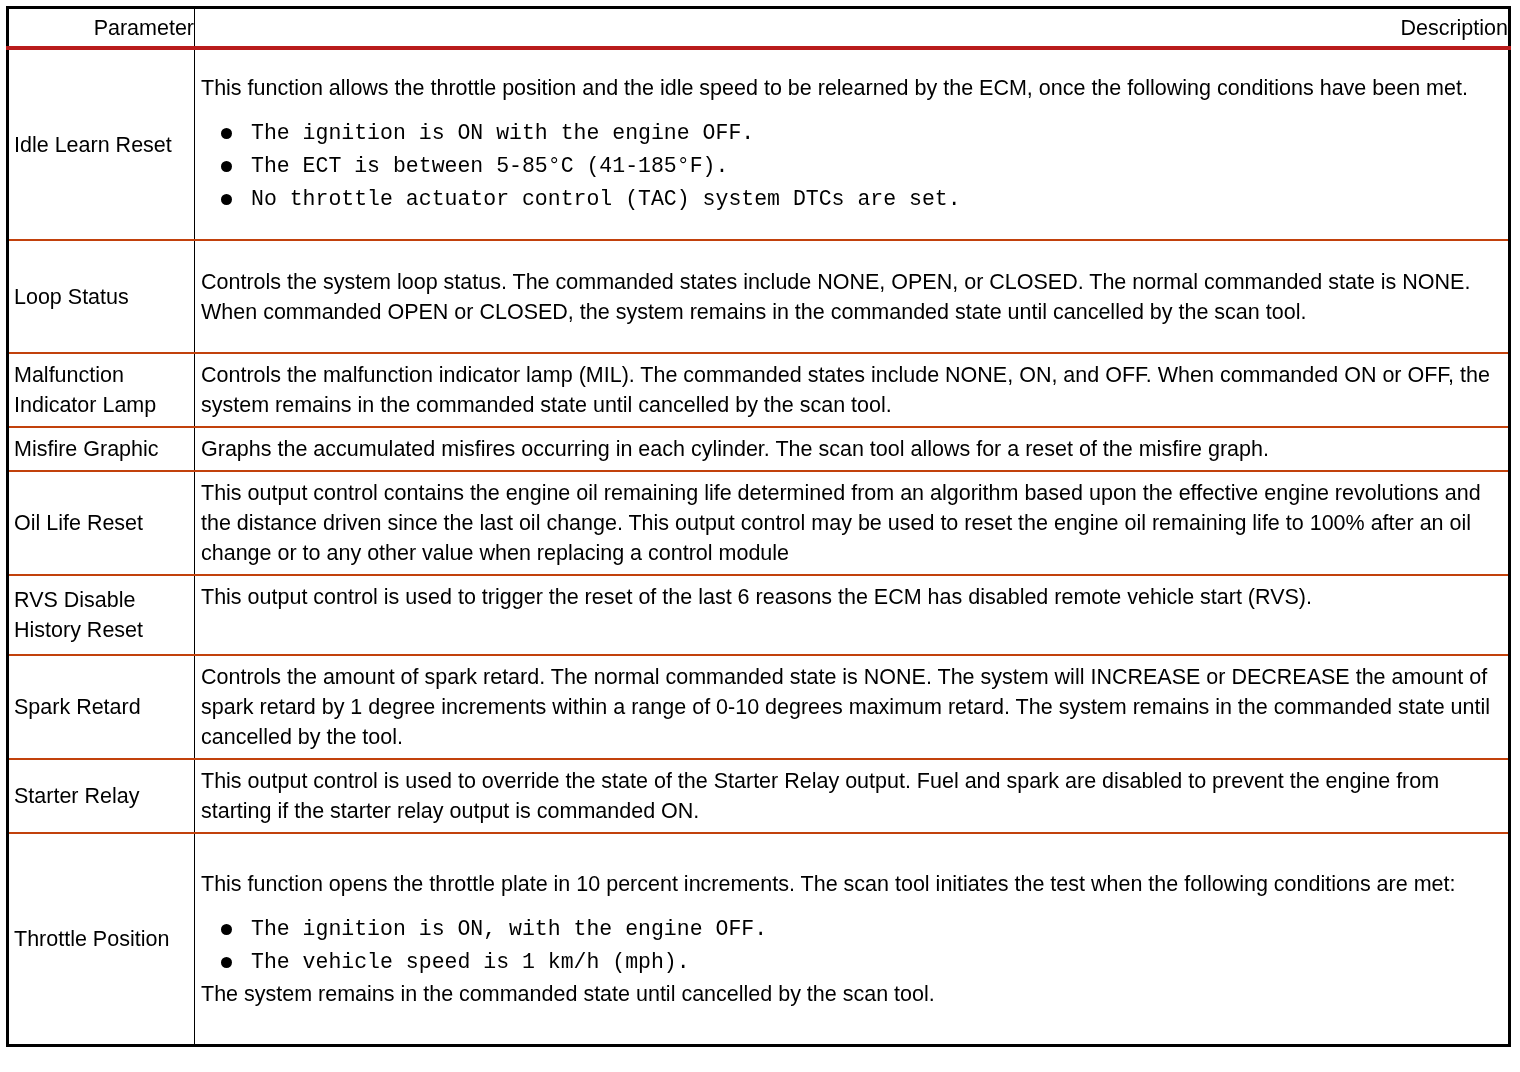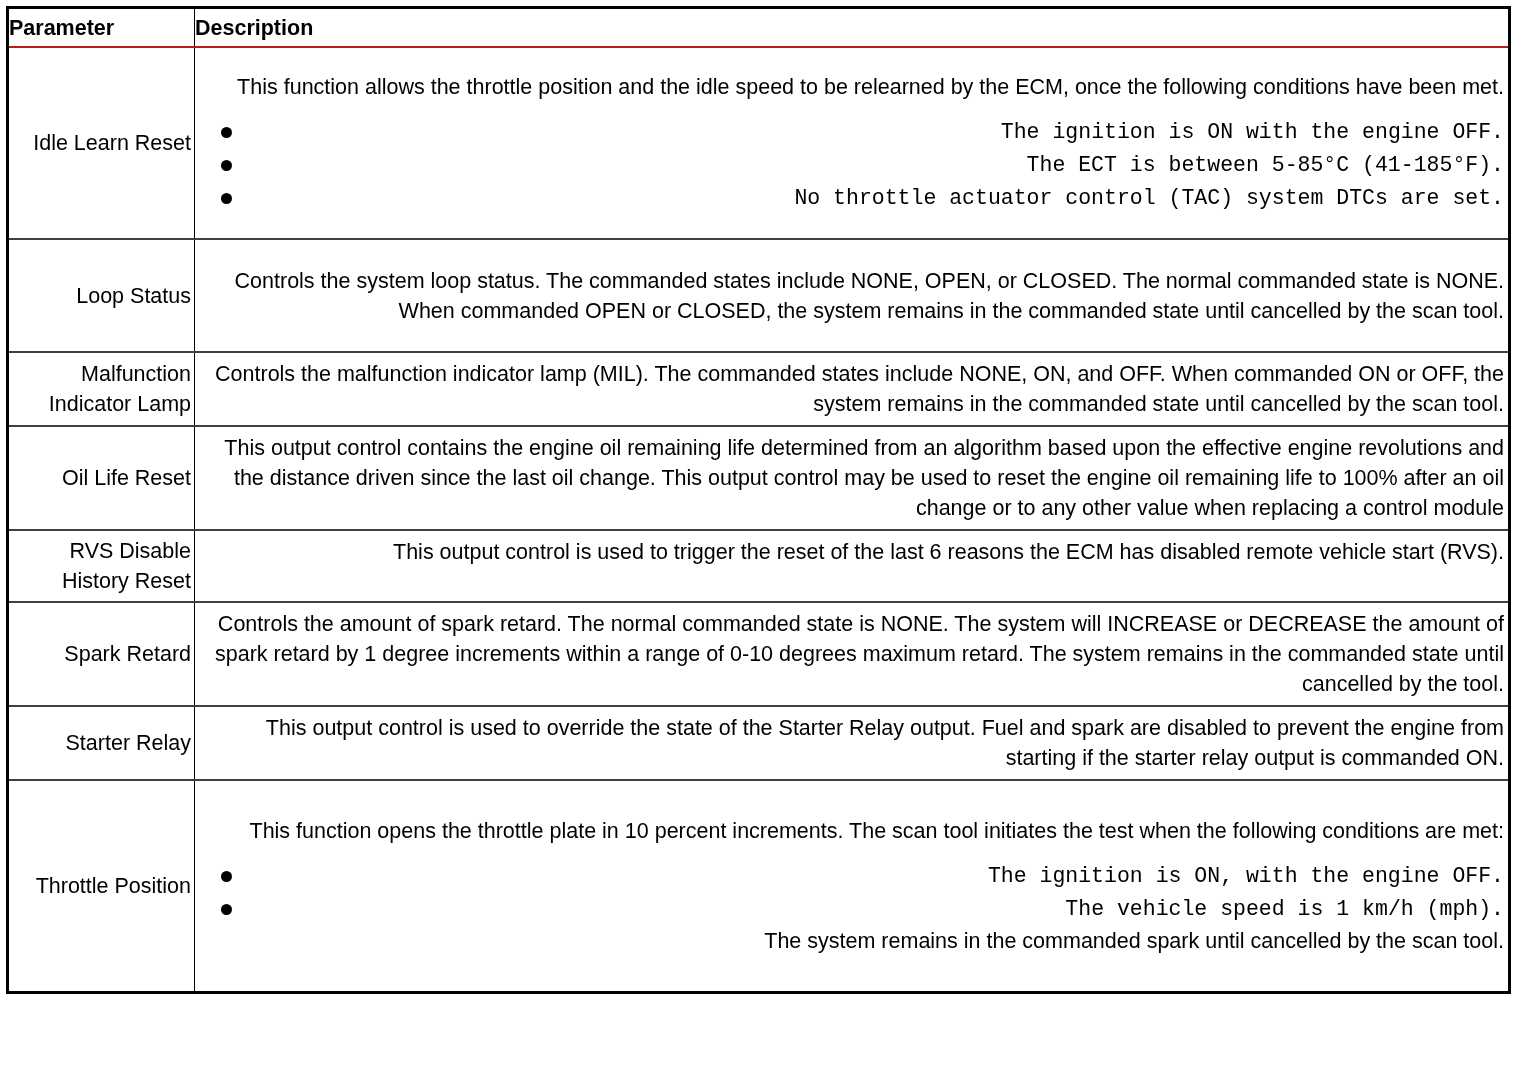--- a/index.html
+++ b/index.html
@@ -2,24 +2,24 @@
 <html><head>
 <meta charset="utf-8">
 <style>
   html, body { margin: 0; padding: 0; background: #ffffff; }
   body { width: 1520px; height: 1072px; overflow: hidden; font-family: "Liberation Sans", sans-serif; color: #000; }
   .wrap { position: absolute; left: 6px; top: 6px; width: 1502px; }
   table { border-collapse: collapse; width: 1502px; border: 3px solid #000; table-layout: fixed; }
   col.c1 { width: 187px; }
   col.c2 { width: 1315px; }
   th, td { border: 1px solid #000; font-size: 21.5px; line-height: 30px; vertical-align: middle; }
-  th { font-weight: bold; text-align: left; height: 37px; padding: 0; border-bottom: 2px solid #b91c1c; }
+  th { font-weight: normal; text-align: right; height: 37px; padding: 0; border-bottom: 4px solid #b91c1c; }
   td.param { padding: 0 3px 0 5px; }
   td.desc { padding: 6px 4px 6px 6px; }
-  tr.row td { border-top: 2px solid #404040; text-align: right; }
+  tr.row td { border-top: 2px solid #c2410c; }
   .bullets { list-style: none; margin: 14px 0 0 0; padding: 0; }
   .bullets li { position: relative; padding-left: 50px; line-height: 33px; font-family: Liberation Mono, monospace; }
   .bullets li::before { content: ""; position: absolute; left: 20px; top: 11px; width: 11px; height: 11px; border-radius: 50%; background: #000; }
   .after { margin-top: 22px; }
   .p { margin: 0; }
 </style>
 </head>
 <body>
 
 <div class="wrap">
@@ -56,29 +56,35 @@
           </td>
       </tr>
 
       <tr class="row" style="height:73px">
         <td class="param"><span>Malfunction Indicator Lamp</span></td>
         <td class="desc">
             <p class="p">Controls the malfunction indicator lamp (MIL). The commanded states include NONE, ON, and OFF. When commanded ON or OFF, the system remains in the commanded state until cancelled by the scan tool.</p>
           </td>
       </tr>
 
+      <tr class="row" style="height:42px">
+        <td class="param"><span>Misfire Graphic</span></td>
+        <td class="desc">
+            <p class="p">Graphs the accumulated misfires occurring in each cylinder. The scan tool allows for a reset of the misfire graph.</p>
+          </td>
+      </tr>
 
       <tr class="row" style="height:102px">
         <td class="param"><span>Oil Life Reset</span></td>
         <td class="desc">
             <p class="p">This output control contains the engine oil remaining life determined from an algorithm based upon the effective engine revolutions and the distance driven since the last oil change. This output control may be used to reset the engine oil remaining life to 100% after an oil change or to any other value when replacing a control module</p>
           </td>
       </tr>
 
-      <tr class="row" style="height:72px">
+      <tr class="row" style="height:80px">
         <td class="param"><span>RVS Disable History Reset</span></td>
         <td class="desc" style="vertical-align:top">
             <p class="p">This output control is used to trigger the reset of the last 6 reasons the ECM has disabled remote vehicle start (RVS).</p>
           </td>
       </tr>
 
       <tr class="row" style="height:102px">
         <td class="param"><span>Spark Retard</span></td>
         <td class="desc">
             <p class="p">Controls the amount of spark retard. The normal commanded state is NONE. The system will INCREASE or DECREASE the amount of spark retard by 1 degree increments within a range of 0-10 degrees maximum retard. The system remains in the commanded state until cancelled by the tool.</p>
@@ -93,18 +99,18 @@
       </tr>
 
       <tr class="row" style="height:212px">
         <td class="param"><span>Throttle Position</span></td>
         <td class="desc">
           <p class="p">This function opens the throttle plate in 10 percent increments. The scan tool initiates the test when the following conditions are met:</p>
           <ul class="bullets">
             <li>The ignition is ON, with the engine OFF.</li>
             <li>The vehicle speed is 1 km/h (mph).</li>
           </ul>
-          <p class="p after">The system remains in the commanded spark until cancelled by the scan tool.</p>
+          <p class="p after">The system remains in the commanded state until cancelled by the scan tool.</p>
         </td>
       </tr>
     </tbody>
   </table>
 </div>
 
 </body></html>

